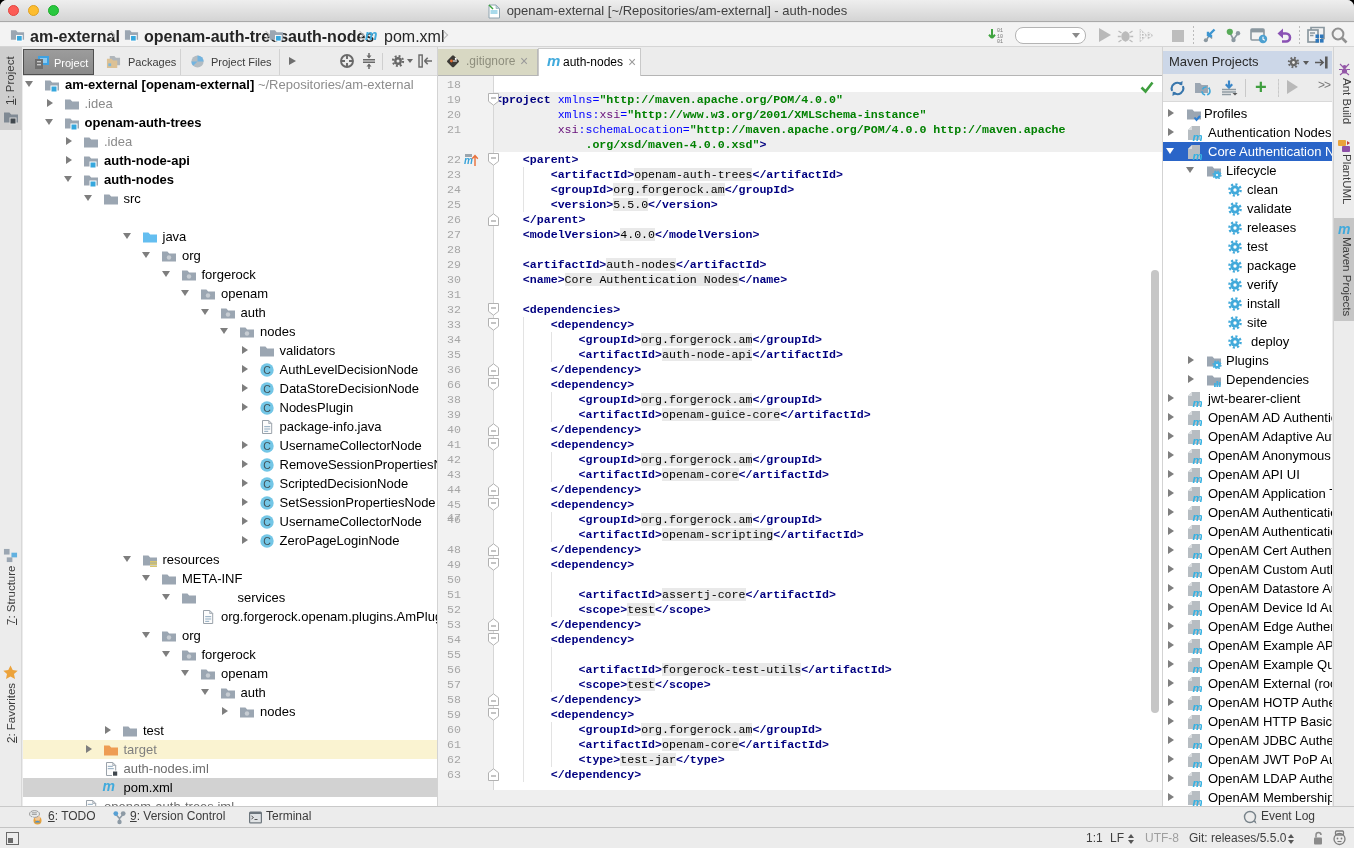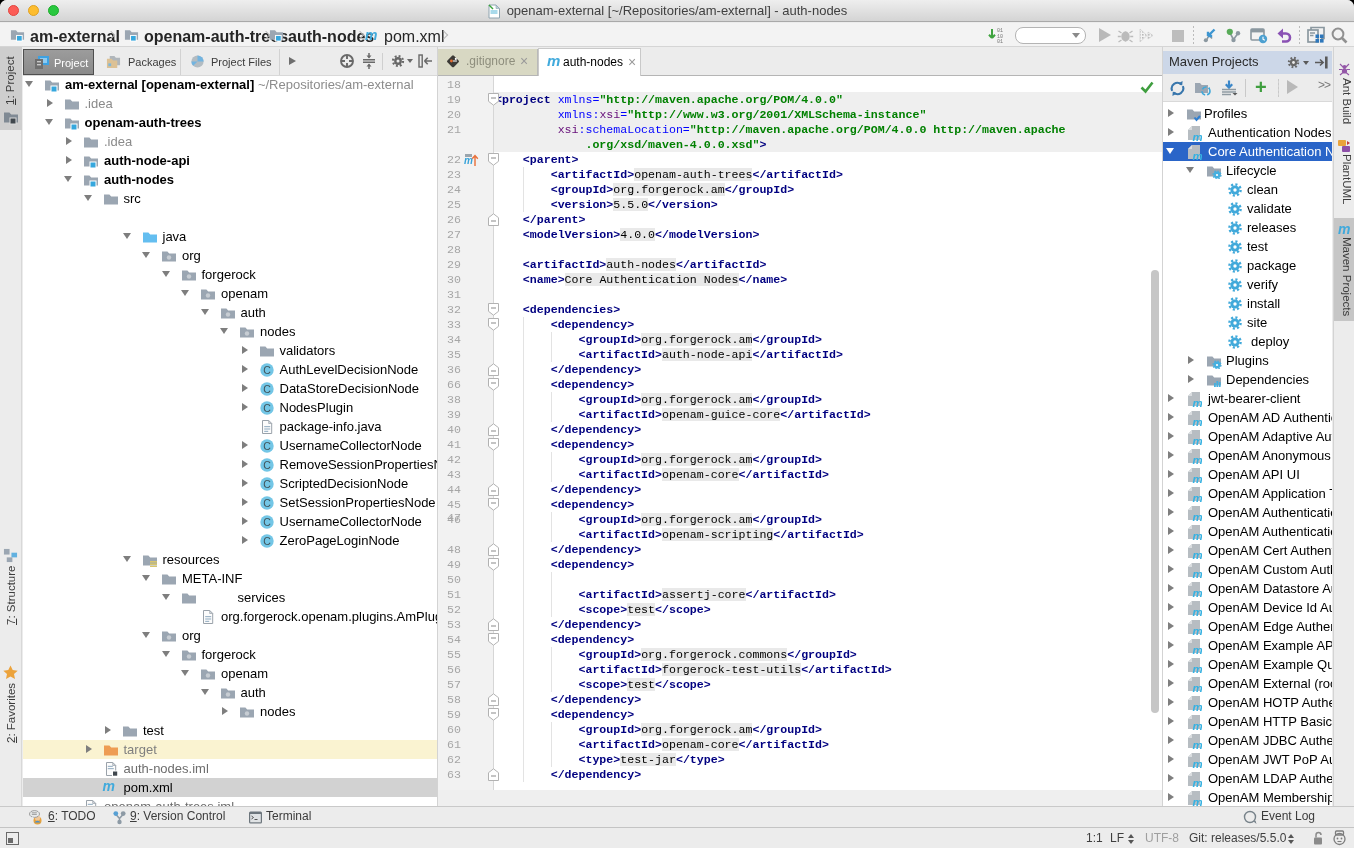--- a/index.html
+++ b/index.html
@@ -528,21 +528,20 @@
         <div class="ln" style="top:481px">49</div>
         <div class="ln" style="top:496px">50</div>
         <div class="cl" style="top:511px">            <span class="t">&lt;artifactId&gt;</span><span class="b">assertj-core</span><span class="t">&lt;/artifactId&gt;</span></div>
         <div class="ln" style="top:511px">51</div>
         <div class="cl" style="top:526px">            <span class="t">&lt;scope&gt;</span><span class="b">test</span><span class="t">&lt;/scope&gt;</span></div>
         <div class="ln" style="top:526px">52</div>
         <div class="cl" style="top:541px">        <span class="t">&lt;/dependency&gt;</span></div>
         <div class="ln" style="top:541px">53</div>
         <div class="cl" style="top:556px">        <span class="t">&lt;dependency&gt;</span></div>
         <div class="ln" style="top:556px">54</div>
-        <div class="cl" style="top:571px">            <span class="t">&lt;groupId&gt;</span><span class="b">org.forgerock.commons</span><span class="t">&lt;/groupId&gt;</span></div>
         <div class="ln" style="top:571px">55</div>
         <div class="cl" style="top:586px">            <span class="t">&lt;artifactId&gt;</span><span class="b">forgerock-test-utils</span><span class="t">&lt;/artifactId&gt;</span></div>
         <div class="ln" style="top:586px">56</div>
         <div class="cl" style="top:601px">            <span class="t">&lt;scope&gt;</span><span class="b">test</span><span class="t">&lt;/scope&gt;</span></div>
         <div class="ln" style="top:601px">57</div>
         <div class="cl" style="top:616px">        <span class="t">&lt;/dependency&gt;</span></div>
         <div class="ln" style="top:616px">58</div>
         <div class="cl" style="top:631px">        <span class="t">&lt;dependency&gt;</span></div>
         <div class="ln" style="top:631px">59</div>
         <div class="cl" style="top:646px">            <span class="t">&lt;groupId&gt;</span><span class="b">org.forgerock.am</span><span class="t">&lt;/groupId&gt;</span></div>

